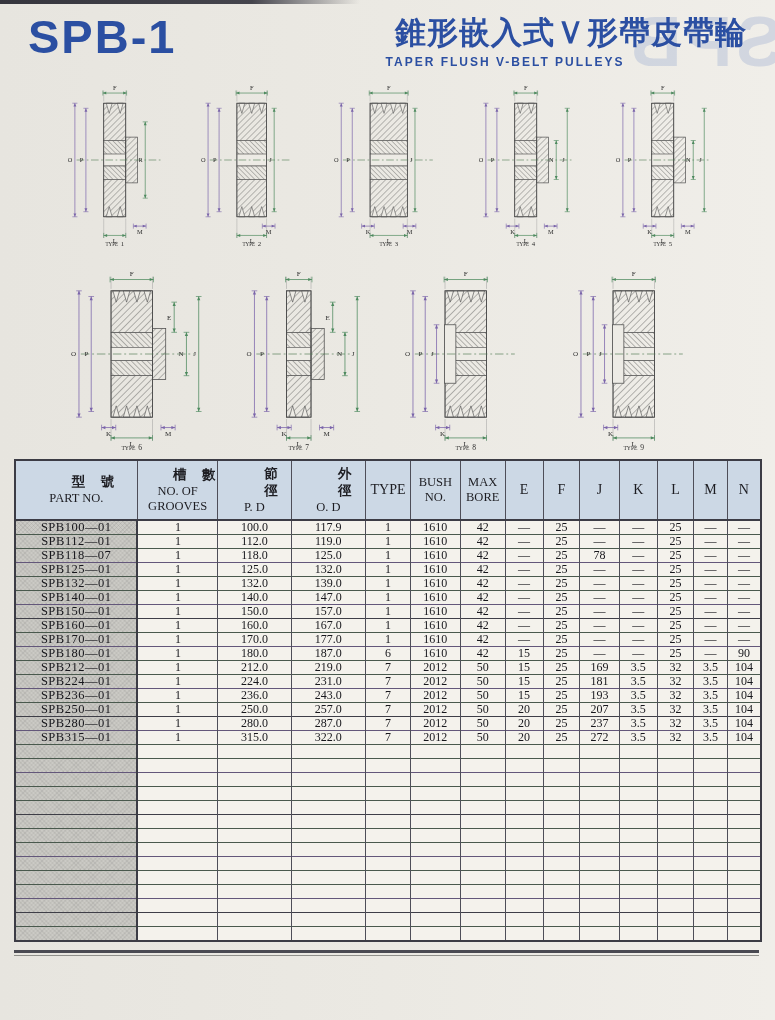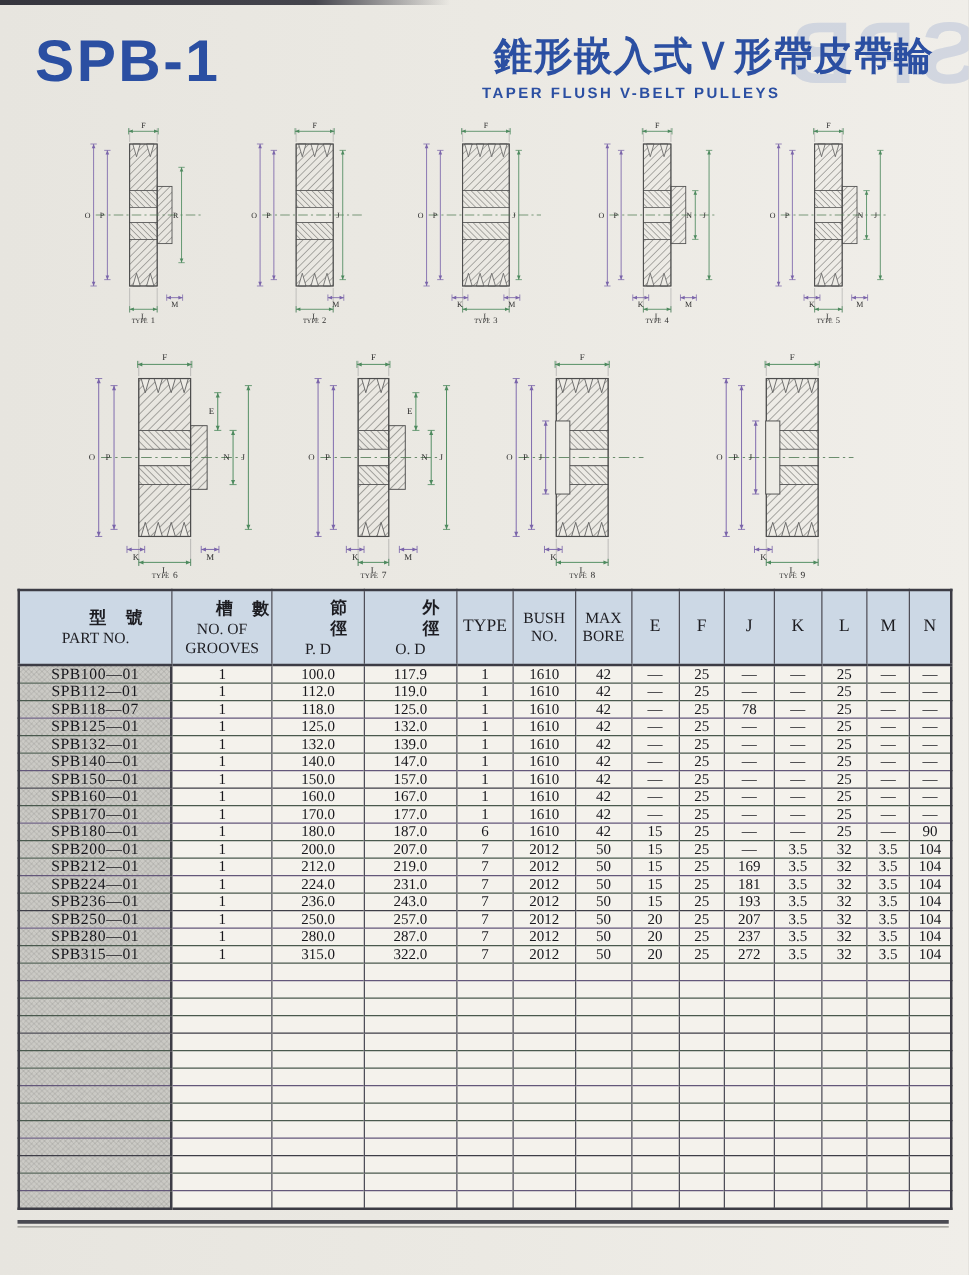--- a/index.html
+++ b/index.html
@@ -9,21 +9,21 @@
     font-family:"Liberation Sans","DejaVu Sans",sans-serif;
   }
   .top-edge{position:absolute;top:0;left:0;width:360px;height:4px;
     background:linear-gradient(90deg,#35353d 0%,#45454d 70%,rgba(69,69,77,0) 100%);}
   .ghost{
     position:absolute; top:2px; right:-8px; z-index:0;
     font-size:70px; font-weight:bold; letter-spacing:4px;
     color:rgba(148,168,205,0.33); transform:scaleX(-1);
     pointer-events:none;
   }
-  .hdr{position:relative; z-index:1; display:flex; align-items:flex-start; padding:24px 10px 0 28px;}
+  .hdr{position:relative; z-index:1; display:flex; align-items:flex-start; padding:12px 10px 0 28px;}
   .code{font-size:47px; font-weight:bold; color:var(--accent,#2b4fa2); letter-spacing:2px; width:235px; line-height:1.05;}
   .titles{flex:1; text-align:center; padding-right:18px;}
   .title-zh{font-size:31px; font-weight:bold; color:var(--accent,#2b4fa2); letter-spacing:1px; white-space:nowrap;text-align:right;}
   .title-en{font-size:12px; font-weight:bold; color:var(--accent,#2b4fa2); letter-spacing:2px; margin-top:1px; white-space:nowrap;}
   .dia-row{position:relative; z-index:1; display:flex; justify-content:space-between; align-items:flex-start;}
   .dia-row.r1{padding:2px 48px 0 52px; height:180px;}
   .dia-row.r2{padding:4px 70px 0 62px; height:202px;}
   .dia-slot{flex:0 0 auto;}
   .r1 svg{height:178px; width:auto; display:block;}
   .r2 svg{height:198px; width:auto; display:block;}
@@ -968,36 +968,20 @@
             <td>42</td>
             <td>15</td>
             <td>25</td>
             <td>—</td>
             <td>—</td>
             <td>25</td>
             <td>—</td>
             <td>90</td>
           </tr>
           <tr>
-            <td class="part">SPB200—01</td>
-            <td>1</td>
-            <td>200.0</td>
-            <td>207.0</td>
-            <td>7</td>
-            <td>2012</td>
-            <td>50</td>
-            <td>15</td>
-            <td>25</td>
-            <td>—</td>
-            <td>3.5</td>
-            <td>32</td>
-            <td>3.5</td>
-            <td>104</td>
-          </tr>
-          <tr>
             <td class="part">SPB212—01</td>
             <td>1</td>
             <td>212.0</td>
             <td>219.0</td>
             <td>7</td>
             <td>2012</td>
             <td>50</td>
             <td>15</td>
             <td>25</td>
             <td>169</td>

